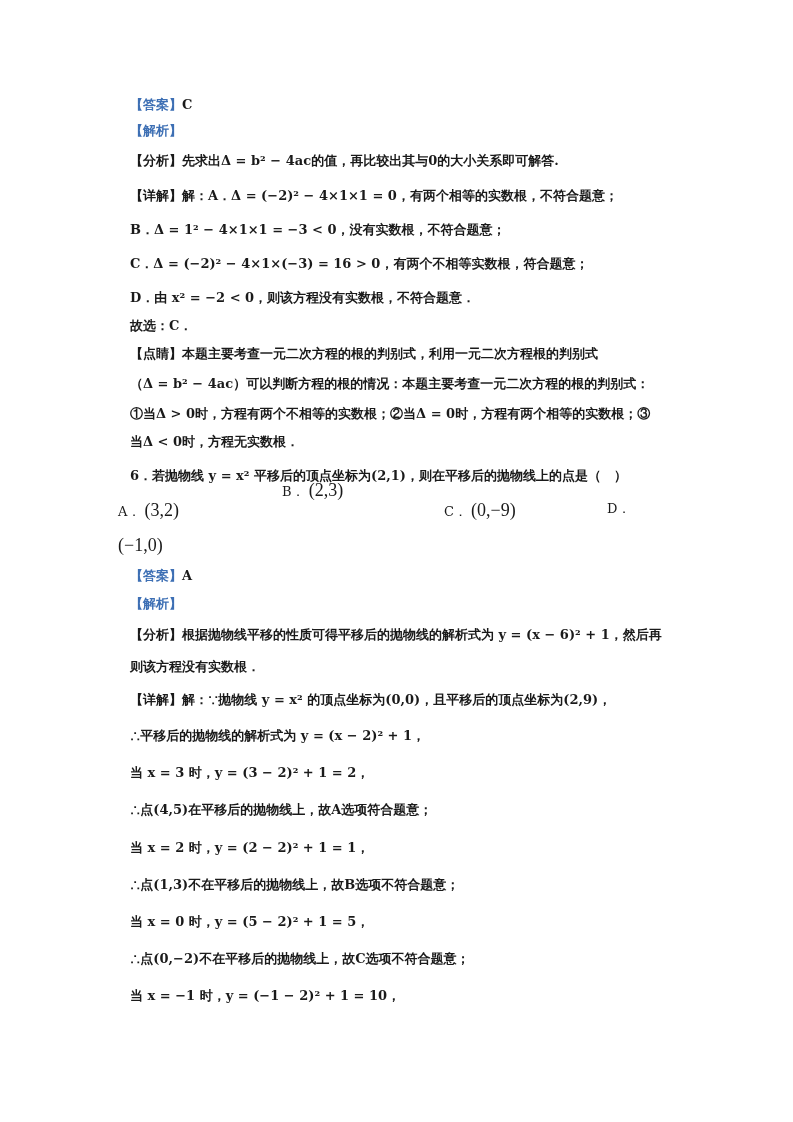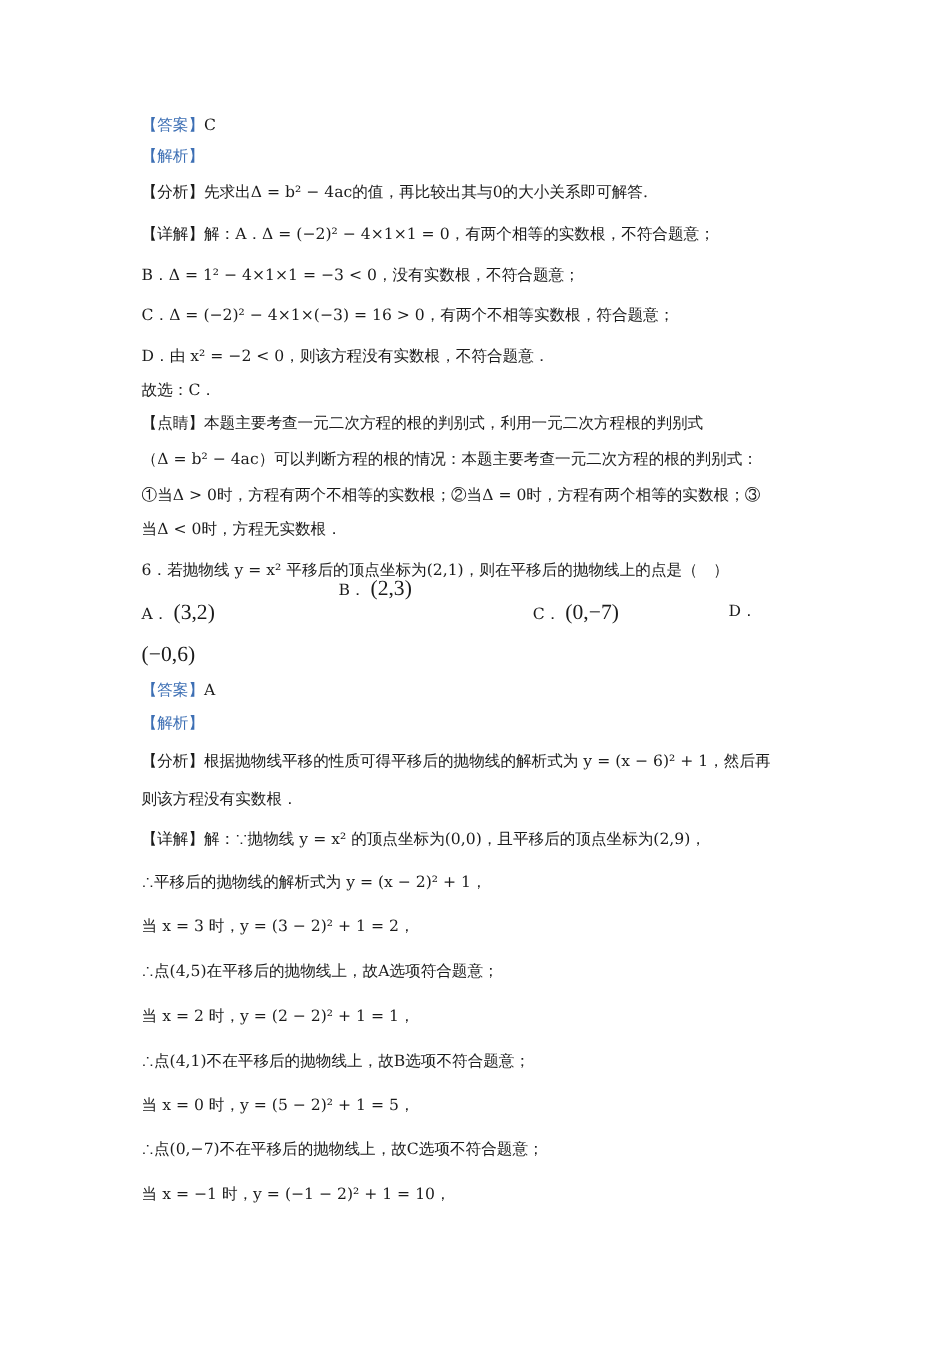--- a/index.html
+++ b/index.html
@@ -1,18 +1,18 @@
 <!DOCTYPE html>
 <html><head>
 <meta charset="utf-8">
 <style>
   html, body { margin: 0; padding: 0; background: #ffffff; }
   body { width: 793px; height: 1122px; position: relative; overflow: hidden;
          font-family: "DejaVu Serif", "Liberation Serif", serif; color: #1a1a1a; }
-  .line { position: absolute; left: 118px; font-size: 13px; white-space: nowrap; line-height: 20px; }
+  .line { position: absolute; left: 130px; font-size: 13px; white-space: nowrap; line-height: 20px; font-weight: bold; }
   .tag-blue { color: #3d6fb4; }
   .big { font-family: "Liberation Serif", serif; font-size: 18px; }
   .opt { position: absolute; font-size: 13px; white-space: nowrap; }
 </style>
 </head>
 <body>
 
 <div class="line" style="top:95px">
   <span class="tag-blue">【答案】</span><span>C</span>
 </div>
@@ -53,27 +53,27 @@
 <div class="line" style="top:466px">
   <span>6．</span><span>若抛物线 y = x² 平移后的顶点坐标为(2,1)，则在平移后的抛物线上的点是（　）</span>
 </div>
 <div class="opt" style="left:118px; top:500px">
   <span>A．</span> <span class="big">(3,2)</span>
 </div>
 <div class="opt" style="left:282px; top:480px">
   <span>B．</span> <span class="big">(2,3)</span>
 </div>
 <div class="opt" style="left:444px; top:500px">
-  <span>C．</span> <span class="big">(0,−7)</span>
+  <span>C．</span> <span class="big">(0,−9)</span>
 </div>
 <div class="opt" style="left:607px; top:500px">
   <span>D．</span>
 </div>
 <div class="opt" style="left:118px; top:535px">
-  <span class="big">(−0,6)</span>
+  <span class="big">(−1,0)</span>
 </div>
 
 <div class="line" style="top:566px">
   <span class="tag-blue">【答案】</span><span>A</span>
 </div>
 <div class="line" style="top:594px">
   <span class="tag-blue">【解析】</span>
 </div>
 <div class="line" style="top:625px">
   <span>【分析】</span><span>根据抛物线平移的性质可得平移后的抛物线的解析式为 y = (x − 6)² + 1，然后再</span>
@@ -90,23 +90,23 @@
 <div class="line" style="top:763px">
   <span>当 x = 3 时，y = (3 − 2)² + 1 = 2，</span>
 </div>
 <div class="line" style="top:800px">
   <span>∴点(4,5)在平移后的抛物线上，故A选项符合题意；</span>
 </div>
 <div class="line" style="top:838px">
   <span>当 x = 2 时，y = (2 − 2)² + 1 = 1，</span>
 </div>
 <div class="line" style="top:875px">
-  <span>∴点(4,1)不在平移后的抛物线上，故B选项不符合题意；</span>
+  <span>∴点(1,3)不在平移后的抛物线上，故B选项不符合题意；</span>
 </div>
 <div class="line" style="top:912px">
   <span>当 x = 0 时，y = (5 − 2)² + 1 = 5，</span>
 </div>
 <div class="line" style="top:949px">
-  <span>∴点(0,−7)不在平移后的抛物线上，故C选项不符合题意；</span>
+  <span>∴点(0,−2)不在平移后的抛物线上，故C选项不符合题意；</span>
 </div>
 <div class="line" style="top:986px">
   <span>当 x = −1 时，y = (−1 − 2)² + 1 = 10，</span>
 </div>
 
 </body></html>

